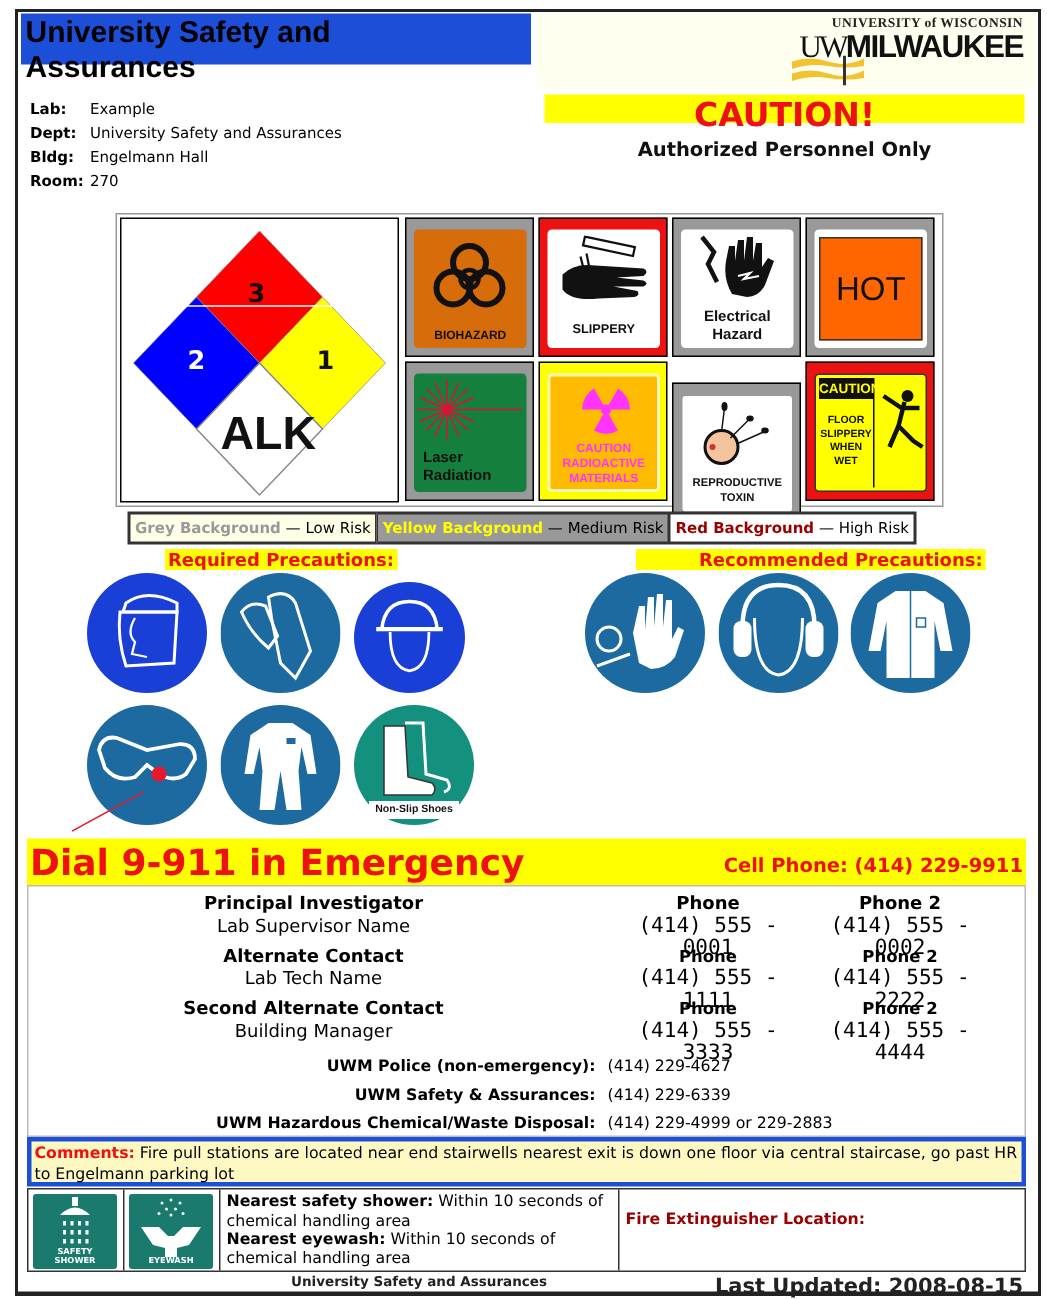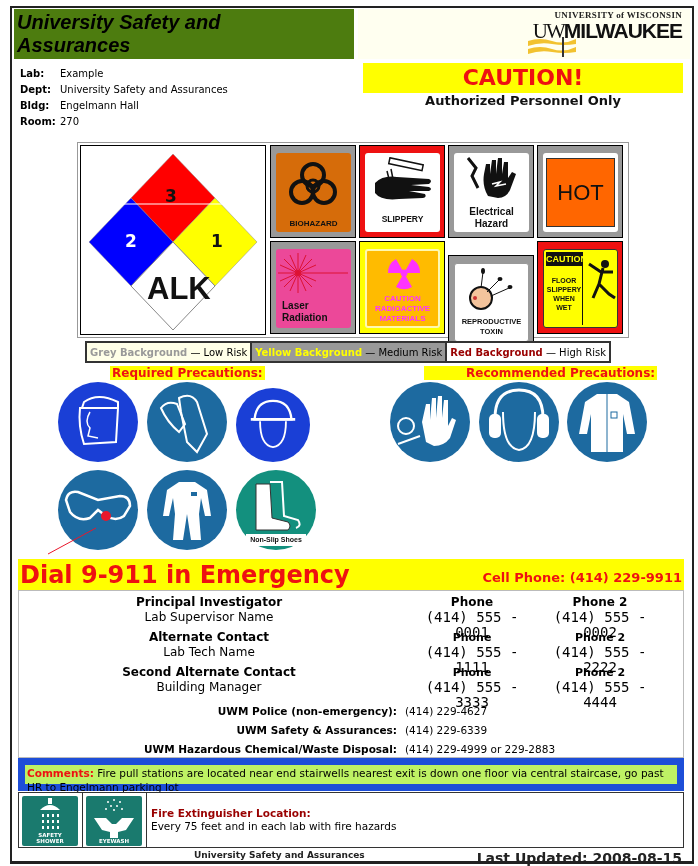--- a/index.html
+++ b/index.html
@@ -1,33 +1,33 @@
 <!DOCTYPE html>
 <html><head>
 <meta charset="utf-8">
 <style>
   * { box-sizing: border-box; margin: 0; padding: 0; }
   html, body { width: 698px; height: 866px; background: #fff; overflow: hidden; }
   body { font-family: "DejaVu Sans", sans-serif; color: #000; position: relative; }
   .page { position: absolute; left: 10px; top: 6px; width: 684px; height: 858px; border: 2px solid #222; border-bottom: 3px solid #222; background: #fff; }
   .abs { position: absolute; }
 
-  .title-box { left: 2px; top: 1px; width: 340px; height: 50px; background: #4d7c0f; padding: 2px 3px; font-style: italic; }
+  .title-box { left: 2px; top: 1px; width: 340px; height: 34px; background: #1d4ed8; padding: 2px 3px; }
   .title-box span { font-family: "Liberation Sans", sans-serif; font-weight: bold; font-size: 20px; line-height: 23px; display: block; }
   .logo-area { left: 346px; top: 1px; width: 332px; height: 50px; background: #fffff0; }
   .logo-top { position: absolute; right: 8px; top: 1px; font-family: "Liberation Serif", serif; font-weight: bold; font-size: 9px; letter-spacing: 0.3px; color: #222; }
   .logo-main { position: absolute; right: 8px; top: 10px; font-family: "Liberation Sans", sans-serif; font-weight: bold; font-size: 21px; letter-spacing: -1px; color: #111; }
   .logo-main .uw { font-weight: normal; font-family: "Liberation Serif", serif; letter-spacing: -2px; }
   .logo-stripes { position: absolute; left: 170px; top: 28px; width: 48px; height: 20px; }
 
   .info { left: 8px; top: 58px; font-size: 10px; line-height: 16px; }
   .info .row { display: flex; }
   .info .k { font-weight: bold; width: 40px; }
 
-  .caution-box { left: 351px; top: 55px; width: 320px; height: 30px; background: #ffff00; text-align: center; font-family: "DejaVu Sans", sans-serif; font-weight: bold; color: #ee1111; font-size: 22px; line-height: 30px; }
+  .caution-box { left: 351px; top: 55px; width: 320px; height: 19px; background: #ffff00; text-align: center; font-family: "DejaVu Sans", sans-serif; font-weight: bold; color: #ee1111; font-size: 22px; line-height: 30px; }
   .auth { left: 351px; top: 85px; width: 320px; text-align: center; font-weight: bold; font-size: 13px; color: #111; }
 
   .hazard-table { left: 65px; top: 134px; width: 552px; height: 196px; border: 1px solid #999; background: #fff; }
   .nfpa-cell { position: absolute; left: 2px; top: 2px; width: 186px; height: 190px; border: 1px solid #000; background: #fff; }
   .sign-cell { position: absolute; width: 86px; height: 93px; border: 1px solid #000; }
   .sign-cell.grey { background: #999; }
   .sign-cell.yellow { background: #ffff00; }
   .sign-cell.red { background: #ee1111; }
   .sign-inner { position: absolute; left: 5px; top: 7px; width: 75px; height: 79px; border-radius: 3px; overflow: hidden; display: flex; flex-direction: column; align-items: center; justify-content: flex-end; text-align: center; }
   .sign-lbl { font-family: "Liberation Sans", sans-serif; font-weight: bold; text-align: center; }
@@ -56,21 +56,21 @@
   .c-name .t { font-weight: bold; font-size: 12px; line-height: 15px; }
   .c-name .s { font-size: 12px; line-height: 15px; }
   .c-ph { position: absolute; width: 110px; text-align: center; }
   .c-ph .t { font-weight: bold; font-size: 11px; line-height: 15px; }
   .c-ph .t.big { font-size: 12px; }
   .c-ph .s { font-family: "DejaVu Sans Mono", monospace; font-size: 14px; line-height: 15px; }
   .u-row { position: absolute; left: 0; width: 100%; font-size: 10.5px; }
   .u-row .k { position: absolute; right: 286px; font-weight: bold; white-space: nowrap; }
   .u-row .v { position: absolute; left: 386px; white-space: nowrap; }
 
-  .comments { left: 6px; top: 750px; width: 666px; height: 33px; background: #bef264; border: 7px solid #1d4ed8; font-size: 10.5px; line-height: 14px; padding: 1px 2px; }
+  .comments { left: 6px; top: 750px; width: 666px; height: 33px; background: #fef9c3; border: 3px solid #1d4ed8; font-size: 10.5px; line-height: 14px; padding: 1px 2px; }
   .comments .k { color: #ee1111; font-weight: bold; }
 
   .bottom { left: 6px; top: 784px; width: 666px; height: 56px; border: 1px solid #333; display: flex; }
   .b-icon { width: 64px; border-right: 1px solid #333; padding: 3px; }
   .b-icon .sq { width: 56px; height: 50px; background: #1a7a6e; border-radius: 2px; position: relative; overflow: hidden; }
   .b-text1 { width: 266px; border-right: 1px solid #333; padding: 2px 4px; font-size: 10.5px; line-height: 12.5px; }
   .b-text2 { flex: 1; padding: 14px 4px; font-size: 10.5px; line-height: 12.5px; }
   .bold { font-weight: bold; }
   .dark-red { color: #990000; font-weight: bold; }
 
@@ -170,21 +170,21 @@
     </div>
     <div class="sign-cell grey" style="left:459px;top:2px;">
       <div class="sign-inner" style="background:#fff;justify-content:center;">
         <div style="width:69px;height:69px;background:#ff6600;border:1px solid #333;display:flex;align-items:center;justify-content:center;">
           <span class="sign-lbl" style="font-size:22px;font-weight:normal;color:#111;font-family:'Liberation Sans',sans-serif;">HOT</span>
         </div>
       </div>
     </div>
 
     <div class="sign-cell grey" style="left:192px;top:98px;">
-      <div class="sign-inner" style="background:#ec4899;align-items:flex-start;padding-left:6px;">
+      <div class="sign-inner" style="background:#15803d;align-items:flex-start;padding-left:6px;">
         <svg width="72" height="46" viewBox="0 0 72 46" style="position:absolute;top:2px;left:2px;">
           <g stroke="#dd1133" stroke-width="1">
             <line x1="20" y1="2" x2="20" y2="42"></line>
               <line x1="0" y1="22" x2="70" y2="22"></line>
             <line x1="6" y1="8" x2="34" y2="36"></line>
               <line x1="34" y1="8" x2="6" y2="36"></line>
             <line x1="12" y1="4" x2="28" y2="40"></line>
               <line x1="28" y1="4" x2="12" y2="40"></line>
             <line x1="2" y1="14" x2="38" y2="30"></line>
               <line x1="38" y1="14" x2="2" y2="30"></line>
@@ -435,21 +435,24 @@
               <circle cx="31" cy="10" r="1"></circle>
               <circle cx="20" cy="13" r="1"></circle>
               <circle cx="36" cy="13" r="1"></circle>
               <circle cx="28" cy="14" r="1"></circle>
             </g>
           <path d="M8 22 L20 22 L26 28 L30 28 L36 22 L48 22 L40 34 L32 36 L32 42 L24 42 L24 36 L16 34Z" fill="#fff"></path>
         </svg>
         <div style="position:absolute;left:0;top:42px;width:56px;text-align:center;color:#fff;font-size:5.5px;font-weight:bold;">EYEWASH</div>
       </div>
     </div>
+    <div class="b-text1">
+      <div><span class="bold">Nearest safety shower:</span><span> Within 10 seconds of chemical handling area</span></div>
+      <div><span class="bold">Nearest eyewash:</span><span> Within 10 seconds of chemical handling area</span></div>
+    </div>
     <div class="b-text2">
       <div class="dark-red">Fire Extinguisher Location:</div>
-      <div>Every 75 feet and in each lab with fire hazards</div>
     </div>
   </div>
 
   <div class="abs footer-l">University Safety and Assurances</div>
   <div class="abs footer-r">Last Updated: 2008-08-15</div>
 </div>
 
 </body></html>

